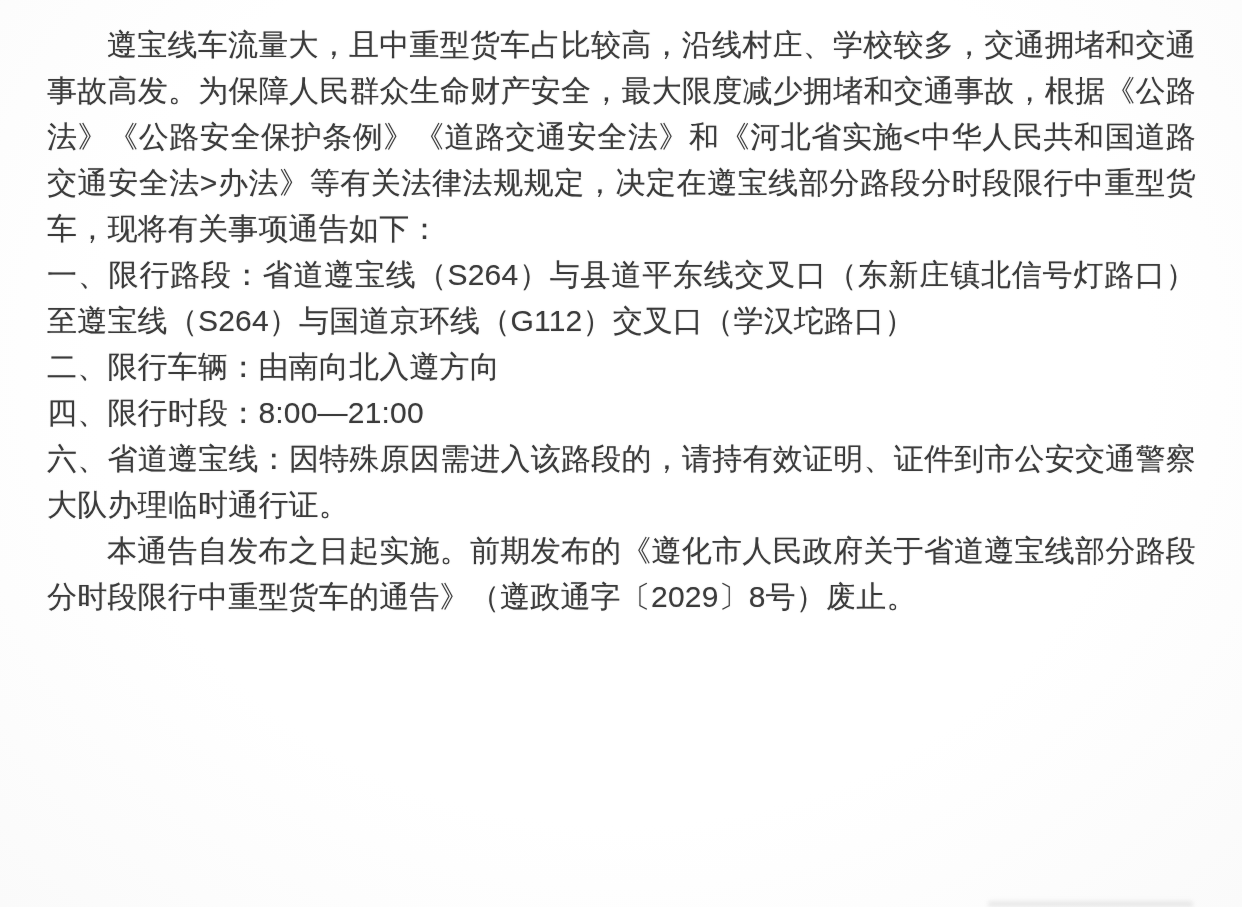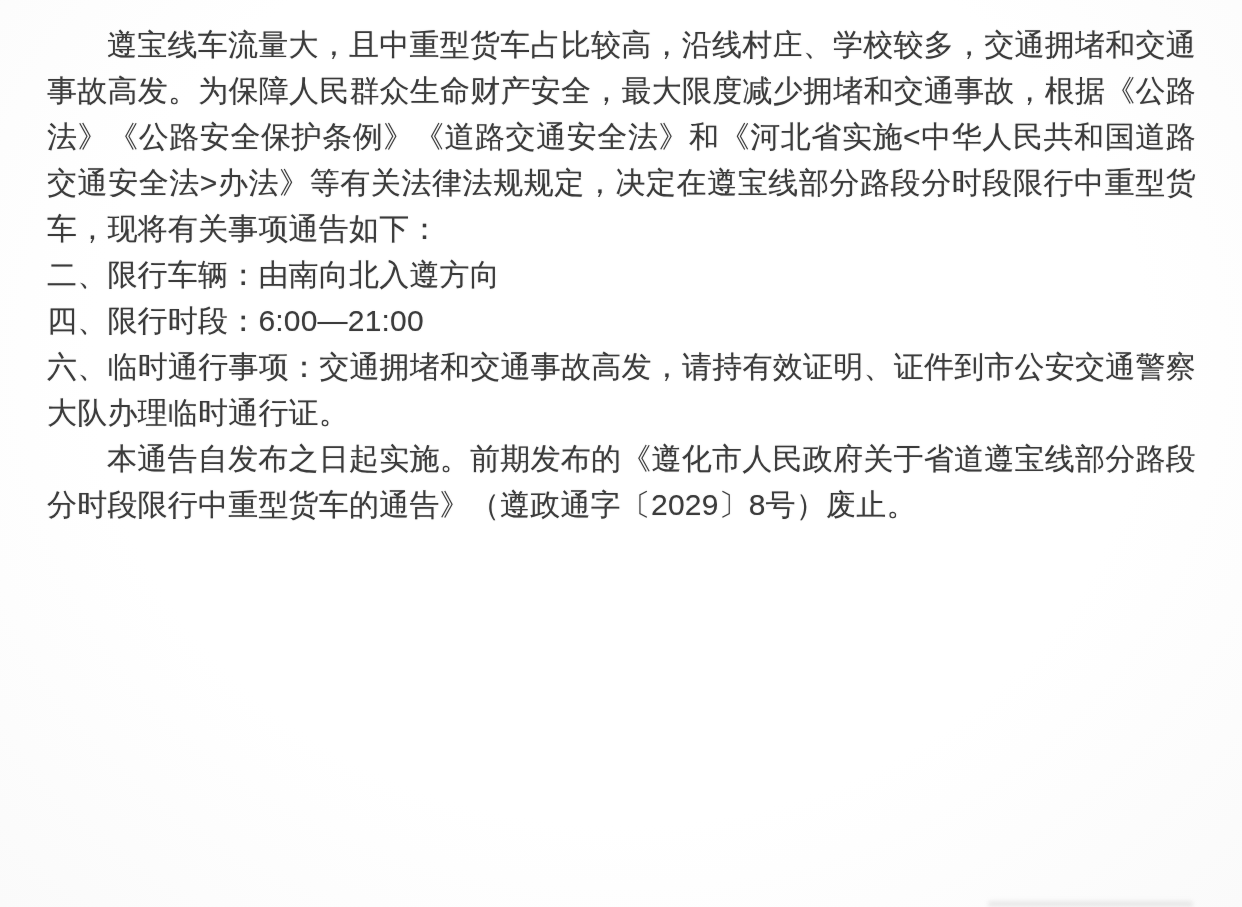--- a/index.html
+++ b/index.html
@@ -47,19 +47,20 @@
     filter: blur(2px);
     border-radius: 3px 3px 0 0;
   }
 </style>
 </head>
 <body>
 
 <div class="page">
   <div class="content">
     <p class="para indent">遵宝线车流量大，且中重型货车占比较高，沿线村庄、学校较多，交通拥堵和交通事故高发。为保障人民群众生命财产安全，最大限度减少拥堵和交通事故，根据《公路法》《公路安全保护条例》《道路交通安全法》和《河北省实施&lt;中华人民共和国道路交通安全法&gt;办法》等有关法律法规规定，决定在遵宝线部分路段分时段限行中重型货车，现将有关事项通告如下：</p>
+    <p class="para">一、限行路段：省道遵宝线（S264）与县道平东线交叉口（东新庄镇北信号灯路口）至遵宝线（S264）与国道京环线（G112）交叉口（学汉坨路口）</p>
     <p class="para">二、限行车辆：由南向北入遵方向</p>
-    <p class="para">四、限行时段：6:00—21:00</p>
-    <p class="para">六、临时通行事项：交通拥堵和交通事故高发，请持有效证明、证件到市公安交通警察大队办理临时通行证。</p>
+    <p class="para">四、限行时段：8:00—21:00</p>
+    <p class="para">六、省道遵宝线：因特殊原因需进入该路段的，请持有效证明、证件到市公安交通警察大队办理临时通行证。</p>
     <p class="para indent">本通告自发布之日起实施。前期发布的《遵化市人民政府关于省道遵宝线部分路段分时段限行中重型货车的通告》（遵政通字〔2029〕8号）废止。</p>
   </div>
   <div class="bottom-artifact"></div>
 </div>
 
 </body></html>

